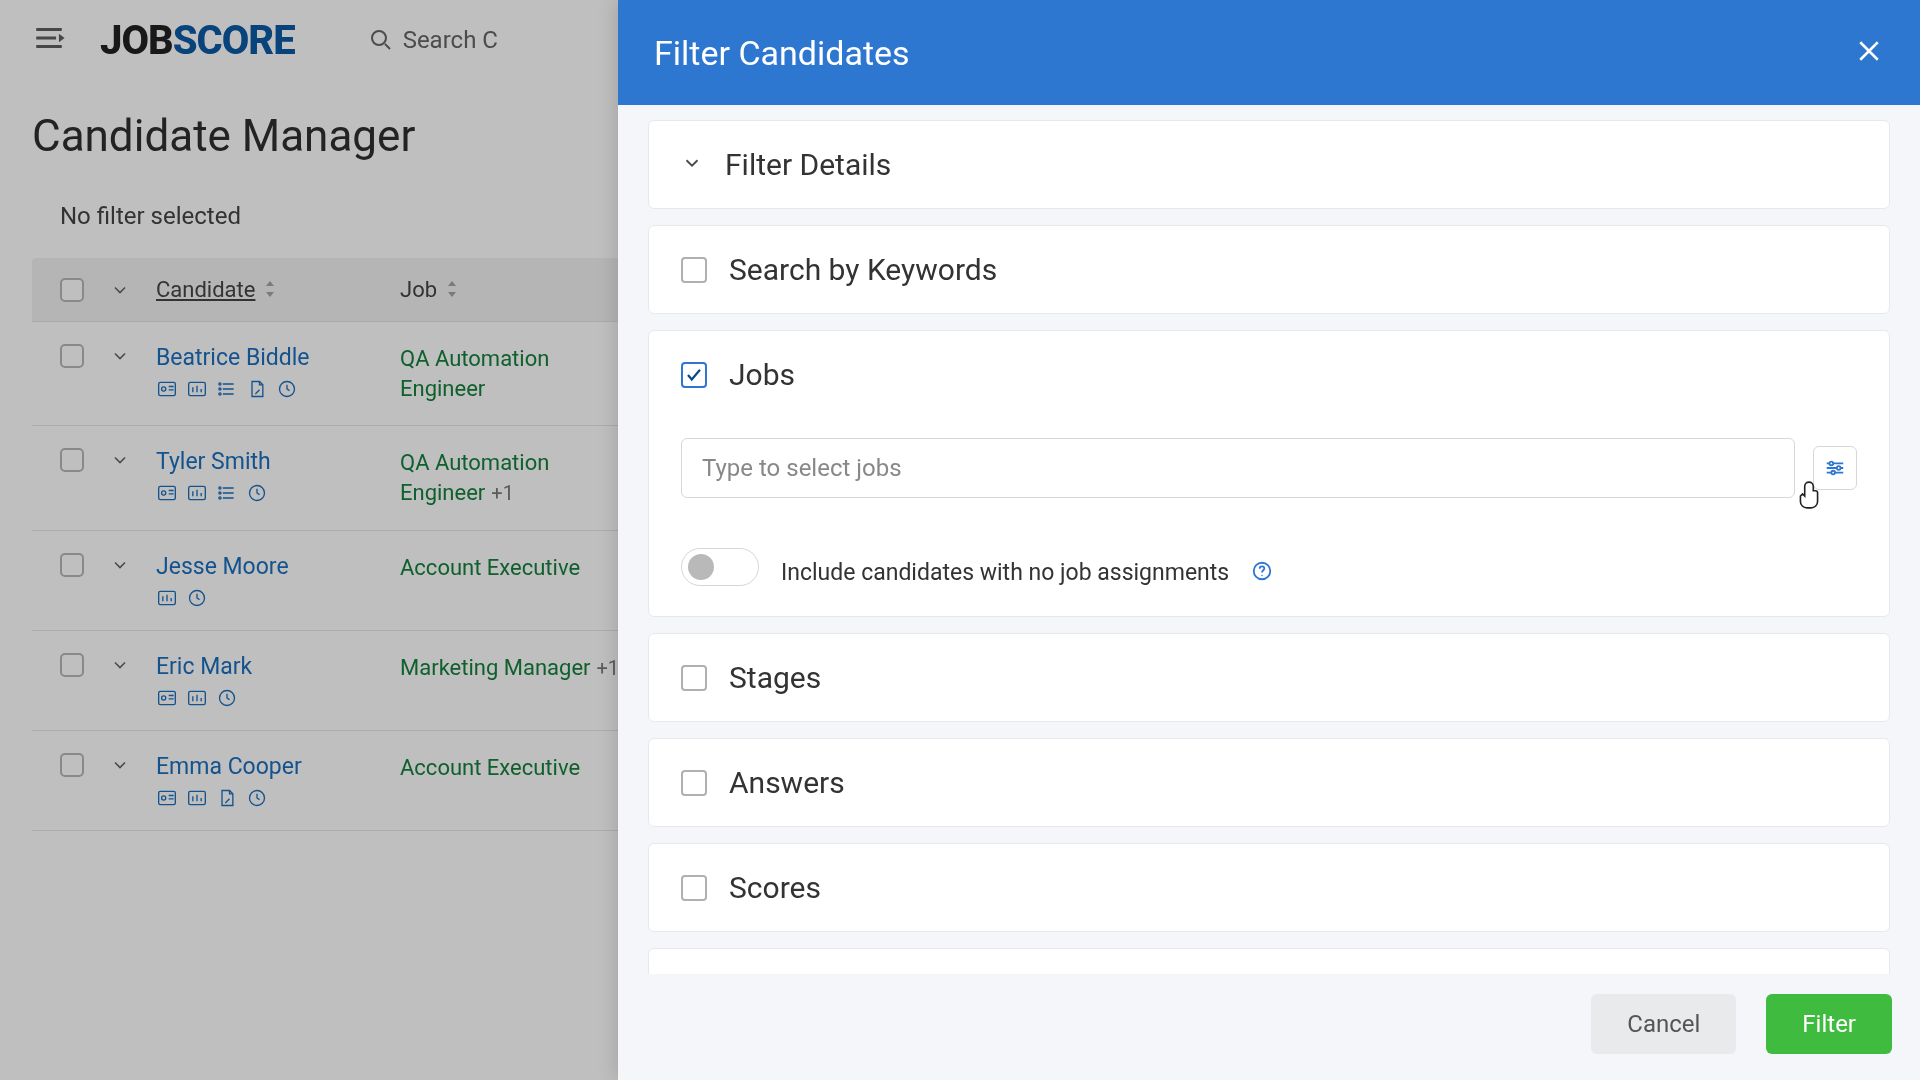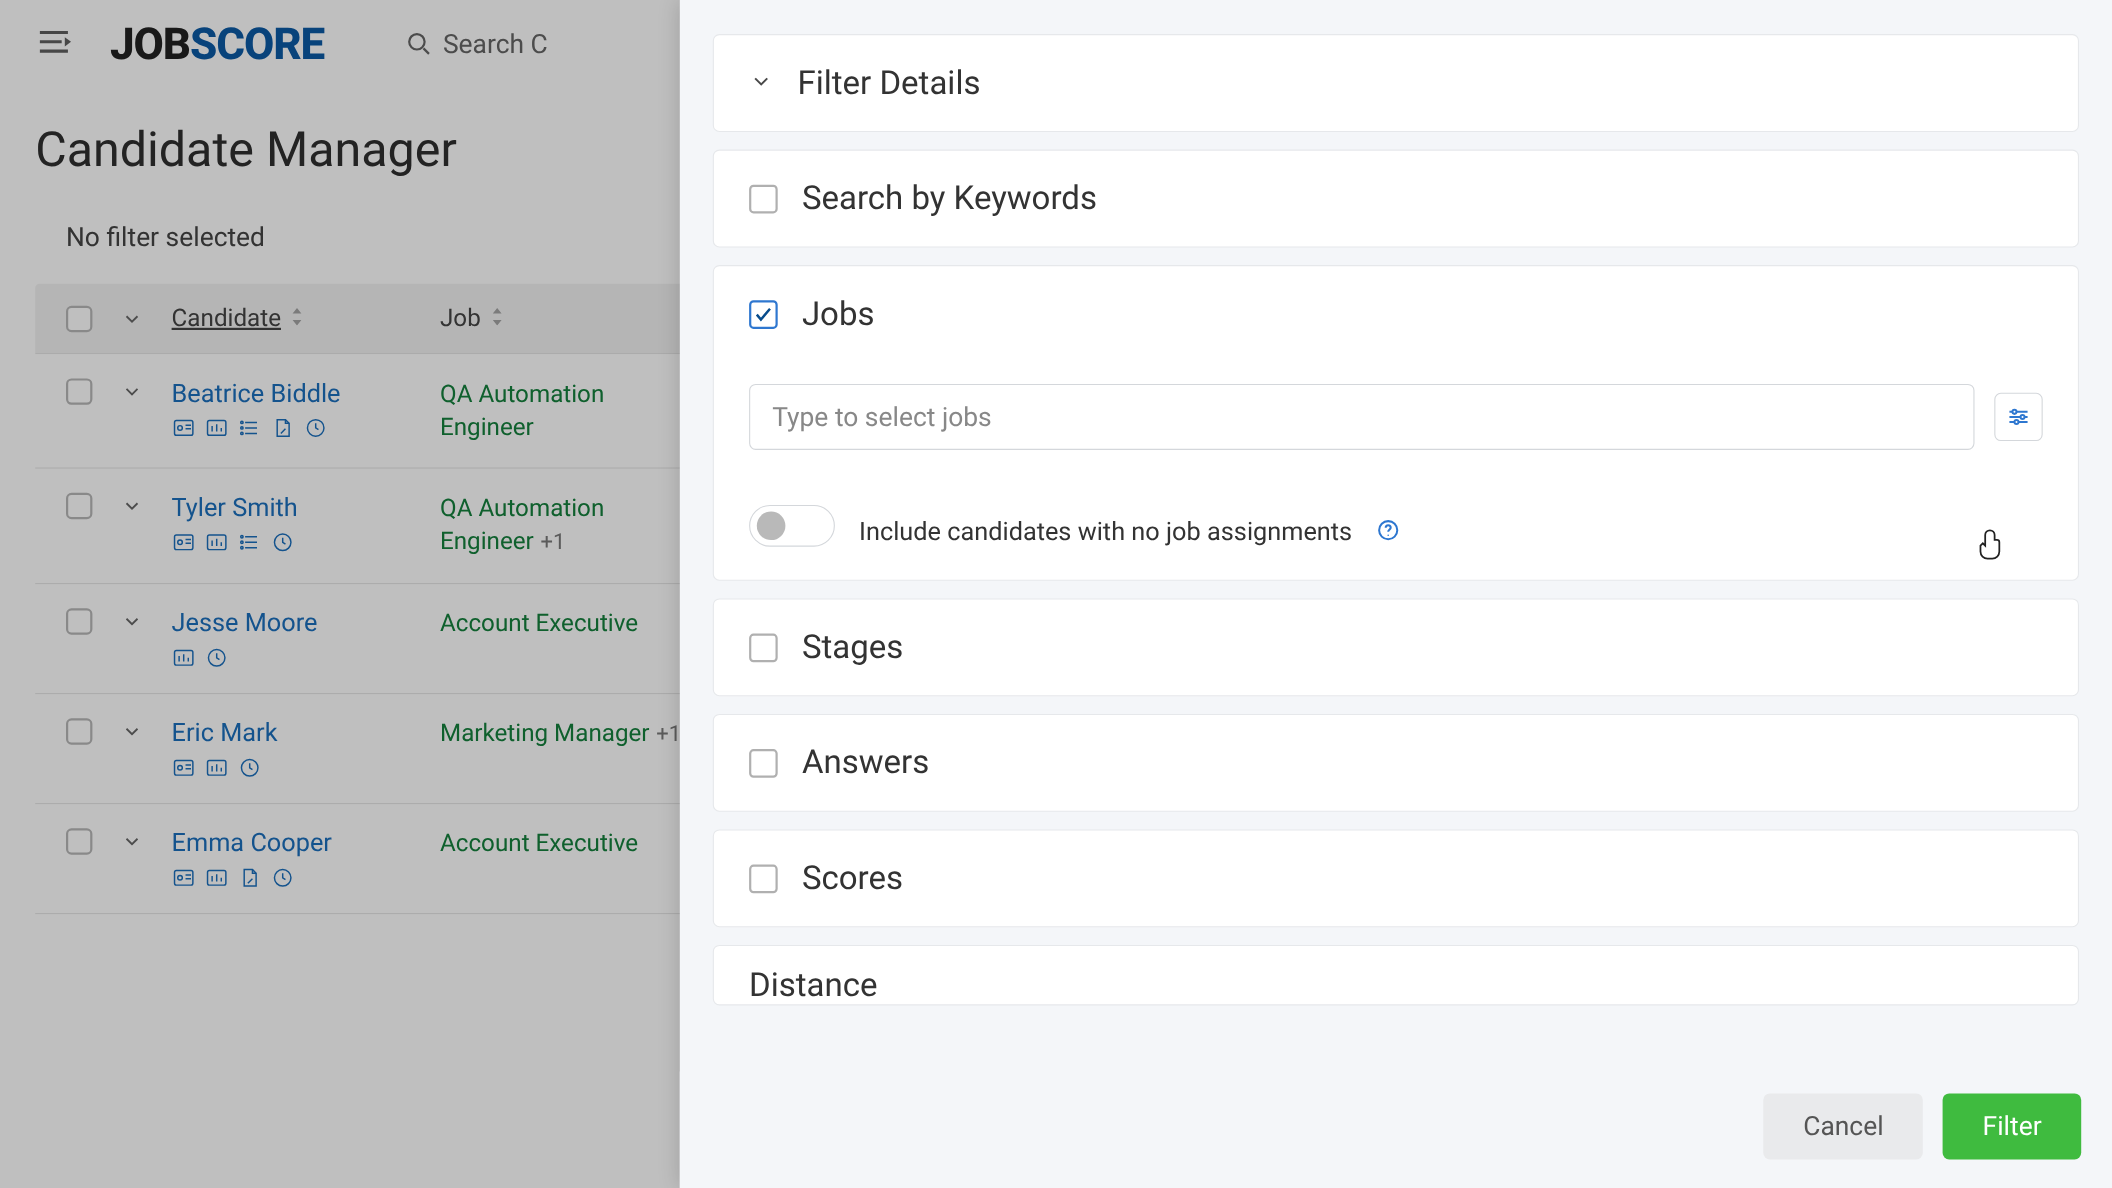--- a/index.html
+++ b/index.html
@@ -31,21 +31,21 @@
     .job-block{flex:0 0 220px;}
     .job-link{color:#15803d;font-size:22px;line-height:1.35;}
     .plus1{color:#7a7a7a;font-size:20px;margin-left:6px;}
     
     .scrim{position:absolute;top:0;left:0;width:1920px;height:1080px;background:rgba(0,0,0,.25);}
     
     .modal{position:absolute;top:0;right:0;width:1302px;height:1080px;background:#f4f6f9;display:flex;flex-direction:column;box-shadow:-2px 0 18px rgba(0,0,0,.15);}
     .modal-head{height:105px;background:#2e77d0;display:flex;align-items:center;justify-content:space-between;padding:0 36px;}
     .modal-title{color:#fff;font-size:34px;font-weight:400;}
     .close-btn svg{width:30px;height:30px;stroke:#fff;stroke-width:2;}
-    .modal-body{flex:1;overflow:auto;padding:31px 30px 0;}
+    .modal-body{flex:1;overflow:auto;padding:15px 30px 0;}
     .card{background:#fff;border:1px solid #e6e8eb;border-radius:6px;margin-bottom:16px;}
     .card-inner{display:flex;align-items:center;gap:22px;padding:26px 32px;}
     .card-inner.expanded{flex-direction:column;align-items:stretch;padding:26px 32px 30px;}
     .detail-chev svg{width:22px;height:22px;stroke:#4a4a4a;}
     .section-label{font-size:30px;color:#333;}
     .fcb{width:26px;height:26px;border:2px solid #b0b0b0;border-radius:4px;flex:none;background:#fff;display:flex;align-items:center;justify-content:center;}
     .fcb.on{border-color:#2e77d0;}
     .fcb.on svg{width:18px;height:18px;stroke:#084c8c;stroke-width:3;fill:none;}
     .jobs-head{display:flex;align-items:center;gap:22px;}
     .jobs-body{margin-top:24px;display:flex;align-items:center;gap:18px;}
@@ -53,21 +53,21 @@
     .adv-btn{width:44px;height:44px;border:1px solid #d4d7db;border-radius:6px;display:flex;align-items:center;justify-content:center;}
     .adv-btn svg{width:22px;height:22px;stroke:#2e77d0;}
     .toggle-row{display:flex;align-items:flex-end;gap:22px;margin-top:28px;}
     .toggle{width:78px;height:38px;border-radius:20px;border:1px solid #d4d7db;background:#fff;position:relative;}
     .toggle .knob{position:absolute;width:26px;height:26px;border-radius:50%;background:#b9b9b9;left:6px;top:5px;}
     .toggle-label{font-size:23px;color:#333;}
     .help-ic svg{width:22px;height:22px;stroke:#2e77d0;}
     .modal-foot{padding:20px 28px 26px;display:flex;justify-content:flex-end;gap:18px;background:#f4f6f9;}
     .btn{height:60px;padding:0 36px;font-size:24px;border:none;border-radius:6px;cursor:pointer;}
     .btn-cancel{background:#e9eaec;color:#555;}
-    .btn-filter{background:#3fbb3f;color:#fff;}
+    .btn-filter{background:#3fbb3f;color:#fff;margin-left:12px;}
     .cursor{position:absolute;right:98px;top:480px;}
     .cursor svg{width:26px;height:30px;stroke:#222;fill:#fff;stroke-width:1.5;}
     .distance-peek{padding:18px 32px 0;}
   </style>
 </head>
 <body>
 
 <div class="page">
   <div class="topbar">
     <span class="menu-icon">
@@ -266,20 +266,28 @@
           </span>
           <span class="job-block"><span class="job-link">Account Executive</span></span>
         </div>
       </div>
   </div>
 </div>
 
 <div class="scrim"></div>
 
 <div class="modal">
+  <div class="modal-head">
+    <span class="modal-title">Filter Candidates</span>
+    <span class="close-btn">
+      <svg viewBox="0 0 24 24" fill="none">
+          <path d="M5 5l14 14M19 5L5 19"></path>
+        </svg>
+    </span>
+  </div>
 
   <div class="modal-body">
 
     <div class="card">
       <div class="card-inner">
         <span class="detail-chev">
           <svg viewBox="0 0 24 24" fill="none" stroke-width="2">
               <path d="M6 9l6 6 6-6"></path>
             </svg>
         </span>

